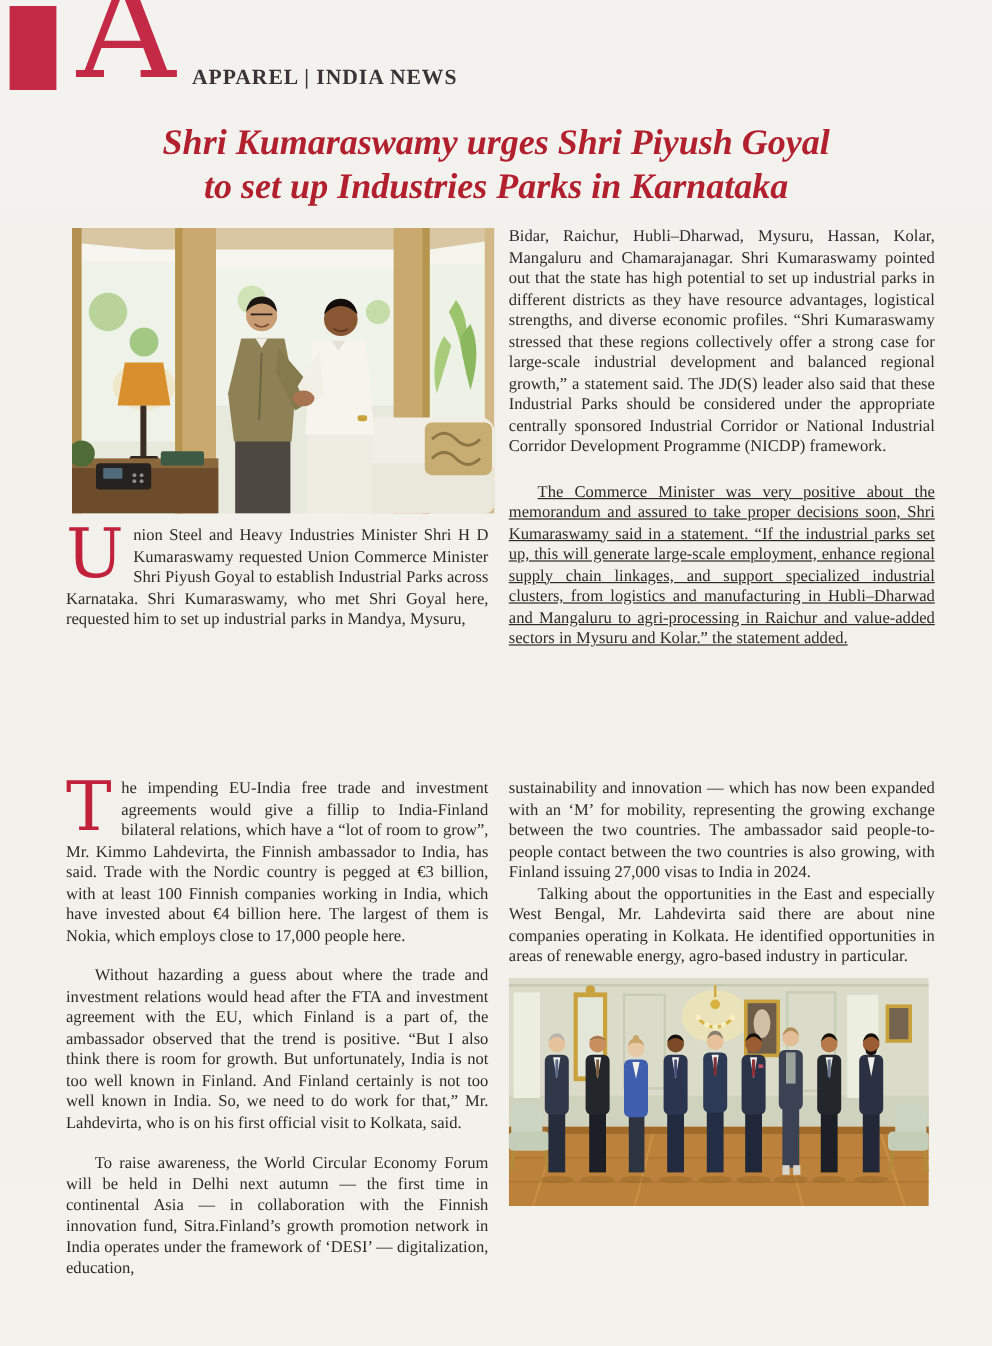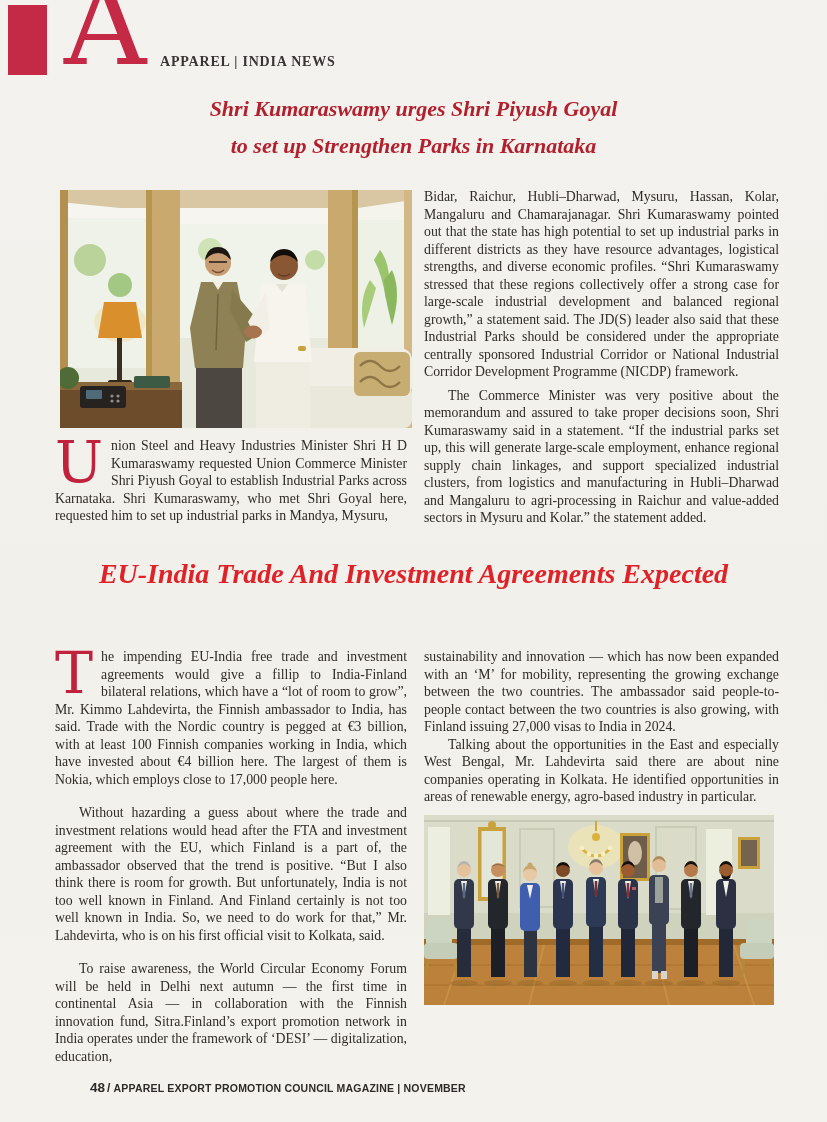--- a/index.html
+++ b/index.html
@@ -15,39 +15,39 @@
   
   .logo-block { position:absolute; left:8px; top:5px; width:39px; height:70px; background:#c42a45; }
   .logo-a {
     position:absolute; left:64px; top:-32px;
     font-family:"DejaVu Serif", serif; font-size:114px; line-height:1;
     color:#c42a45;
   }
   .section-label {
     position:absolute; left:160px; top:54px;
     font-family:"Liberation Serif", serif; font-weight:bold;
-    font-size:14px; letter-spacing:.8px; color:#3a3436;
+    font-size:18px; letter-spacing:.8px; color:#3a3436;
   }
   
   .headline { position:absolute; left:0; width:100%; text-align:center;
     font-family:"Liberation Serif", serif; font-style:italic; font-weight:bold; }
-  .headline-1 { top:90px; font-size:22px; line-height:37px; color:#b2202e; }
+  .headline-1 { top:100px; font-size:30px; line-height:37px; color:#b2202e; }
   .headline-2 { top:556px; font-size:28px; line-height:36px; color:#e02128; }
   
   .cols { position:absolute; left:55px; width:724px; display:flex; gap:17px; }
   .article-1 { top:188px; }
   .article-2 { top:648px; }
   .col-left  { width:352px; }
   .col-right { width:355px; }
   .body-text p, .body-text .para {
     font-size:13.8px; line-height:17.5px; text-align:justify; color:#2f2b28;
   }
   .indent { text-indent:24px; }
   .gap-top { margin-top:16px; }
-  .gap-top-sm { margin-top:6px; }
+  .gap-top-sm { margin-top:20px;text-decoration:underline; }
   .dropcap {
     float:left;
     font-family:"DejaVu Serif", serif; font-size:57px; line-height:45px;
     padding:3px 8px 0 0; color:#c2213c;
   }
   
   .photo-1 { display:block; margin:2px 0 9px 5px; }
   .photo-2 { display:block; margin-top:9px; }
   
   .footer {
@@ -62,21 +62,21 @@
 <body>
 
 <div class="page">
 
   <div class="logo-block"></div>
   <div class="logo-a">A</div>
   <div class="section-label">APPAREL | INDIA NEWS</div>
 
   <div class="headline headline-1">
     <div>Shri Kumaraswamy urges Shri Piyush Goyal</div>
-    <div>to set up Strengthen Parks in Karnataka</div>
+    <div>to set up Industries Parks in Karnataka</div>
   </div>
 
   <section class="cols article-1 body-text">
     <div class="col-left">
 
       <svg class="photo-1" width="352" height="238" viewBox="0 0 352 238">
         <rect width="352" height="238" fill="#e7e9dd"></rect>
 
         <rect x="6" y="8" width="80" height="170" fill="#eef2e8"></rect>
         <rect x="120" y="8" width="150" height="140" fill="#f0f3ea"></rect>
@@ -148,28 +148,27 @@
       </svg>
       <p class="para"><span class="dropcap">U</span><span>nion Steel and Heavy Industries Minister Shri H D Kumaraswamy requested Union Commerce Minister Shri Piyush Goyal to establish Industrial Parks across Karnataka. Shri Kumaraswamy, who met Shri Goyal here, requested him to set up industrial parks in Mandya, Mysuru,</span></p>
     </div>
     <div class="col-right">
       <p>Bidar, Raichur, Hubli–Dharwad, Mysuru, Hassan, Kolar, Mangaluru and Chamarajanagar. Shri Kumaraswamy pointed out that the state has high potential to set up industrial parks in different districts as they have resource advantages, logistical strengths, and diverse economic profiles. “Shri Kumaraswamy stressed that these regions collectively offer a strong case for large-scale industrial development and balanced regional growth,” a statement said. The JD(S) leader also said that these Industrial Parks should be considered under the appropriate centrally sponsored Industrial Corridor or National Industrial Corridor Development Programme (NICDP) framework.</p>
       <p class="indent gap-top-sm">The Commerce Minister was very positive about the memorandum and assured to take proper decisions soon, Shri Kumaraswamy said in a statement. “If the industrial parks set up, this will generate large-scale employment, enhance regional supply chain linkages, and support specialized industrial clusters, from logistics and manufacturing in Hubli–Dharwad and Mangaluru to agri-processing in Raichur and value-added sectors in Mysuru and Kolar.” the statement added.</p>
     </div>
   </section>
 
   <div class="headline headline-2">
-    <div>EU-India Trade And Investment Agreements Expected</div>
   </div>
 
   <section class="cols article-2 body-text">
     <div class="col-left">
       <p class="para"><span class="dropcap">T</span><span>he impending EU-India free trade and investment agreements would give a fillip to India-Finland bilateral relations, which have a “lot of room to grow”, Mr. Kimmo Lahdevirta, the Finnish ambassador to India, has said. Trade with the Nordic country is pegged at €3 billion, with at least 100 Finnish companies working in India, which have invested about €4 billion here. The largest of them is Nokia, which employs close to 17,000 people here.</span></p>
       <p class="indent gap-top">Without hazarding a guess about where the trade and investment relations would head after the FTA and investment agreement with the EU, which Finland is a part of, the ambassador observed that the trend is positive. “But I also think there is room for growth. But unfortunately, India is not too well known in Finland. And Finland certainly is not too well known in India. So, we need to do work for that,” Mr. Lahdevirta, who is on his first official visit to Kolkata, said.</p>
-      <p class="indent gap-top">To raise awareness, the World Circular Economy Forum will be held in Delhi next autumn — the first time in continental Asia — in collaboration with the Finnish innovation fund, Sitra.Finland’s export promotion network in India operates under the framework of ‘DESI’ — digitalization, education,</p>
+      <p class="indent gap-top">To raise awareness, the World Circular Economy Forum will be held in Delhi next autumn — the first time in continental Asia — in collaboration with the Finnish innovation fund, Sitra.Finland’s growth promotion network in India operates under the framework of ‘DESI’ — digitalization, education,</p>
     </div>
     <div class="col-right">
       <p>sustainability and innovation — which has now been expanded with an ‘M’ for mobility, representing the growing exchange between the two countries. The ambassador said people-to-people contact between the two countries is also growing, with Finland issuing 27,000 visas to India in 2024.</p>
       <p class="indent">Talking about the opportunities in the East and especially West Bengal, Mr. Lahdevirta said there are about nine companies operating in Kolkata. He identified opportunities in areas of renewable energy, agro-based industry in particular.</p>
 
       <svg class="photo-2" width="350" height="190" viewBox="0 0 350 190">
         <rect width="350" height="124" fill="#dadcc9"></rect>
         <rect y="98" width="350" height="26" fill="#cfd2bd"></rect>
         <rect y="124" width="350" height="66" fill="#bc813a"></rect>
         <rect y="124" width="350" height="6" fill="#a06a28"></rect>
@@ -299,17 +298,14 @@
             <rect x="292" y="64" width="20" height="50" rx="5" fill="#2b3142"></rect>
             <path d="M299 66 L305 66 L302 82 Z" fill="#f2f1ea"></path>
             <circle cx="302" cy="55" r="7" fill="#9a5c30"></circle>
             <path d="M295 53 q2-7 7-7 q5 0 7 7 q-4-4-7-4 q-3 0-7 4" fill="#15100c"></path>
             <path d="M297 59 q5 5 10 0 l-1 4 q-4 3-8 0 Z" fill="#15100c"></path>
           </g>
       </svg>
     </div>
   </section>
 
-  <div class="footer">
-    <span class="page-num">48</span><span class="sep">/</span><span>APPAREL EXPORT PROMOTION COUNCIL MAGAZINE | NOVEMBER</span>
-  </div>
 
 </div>
 
 </body></html>

